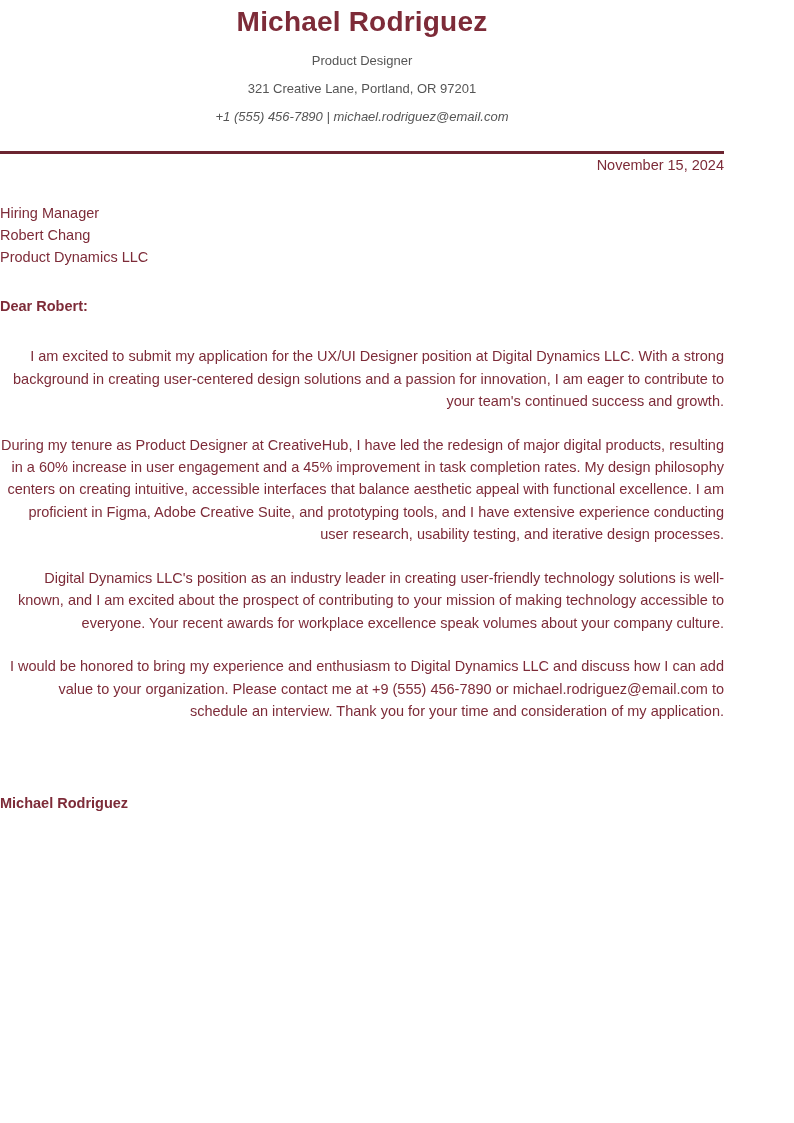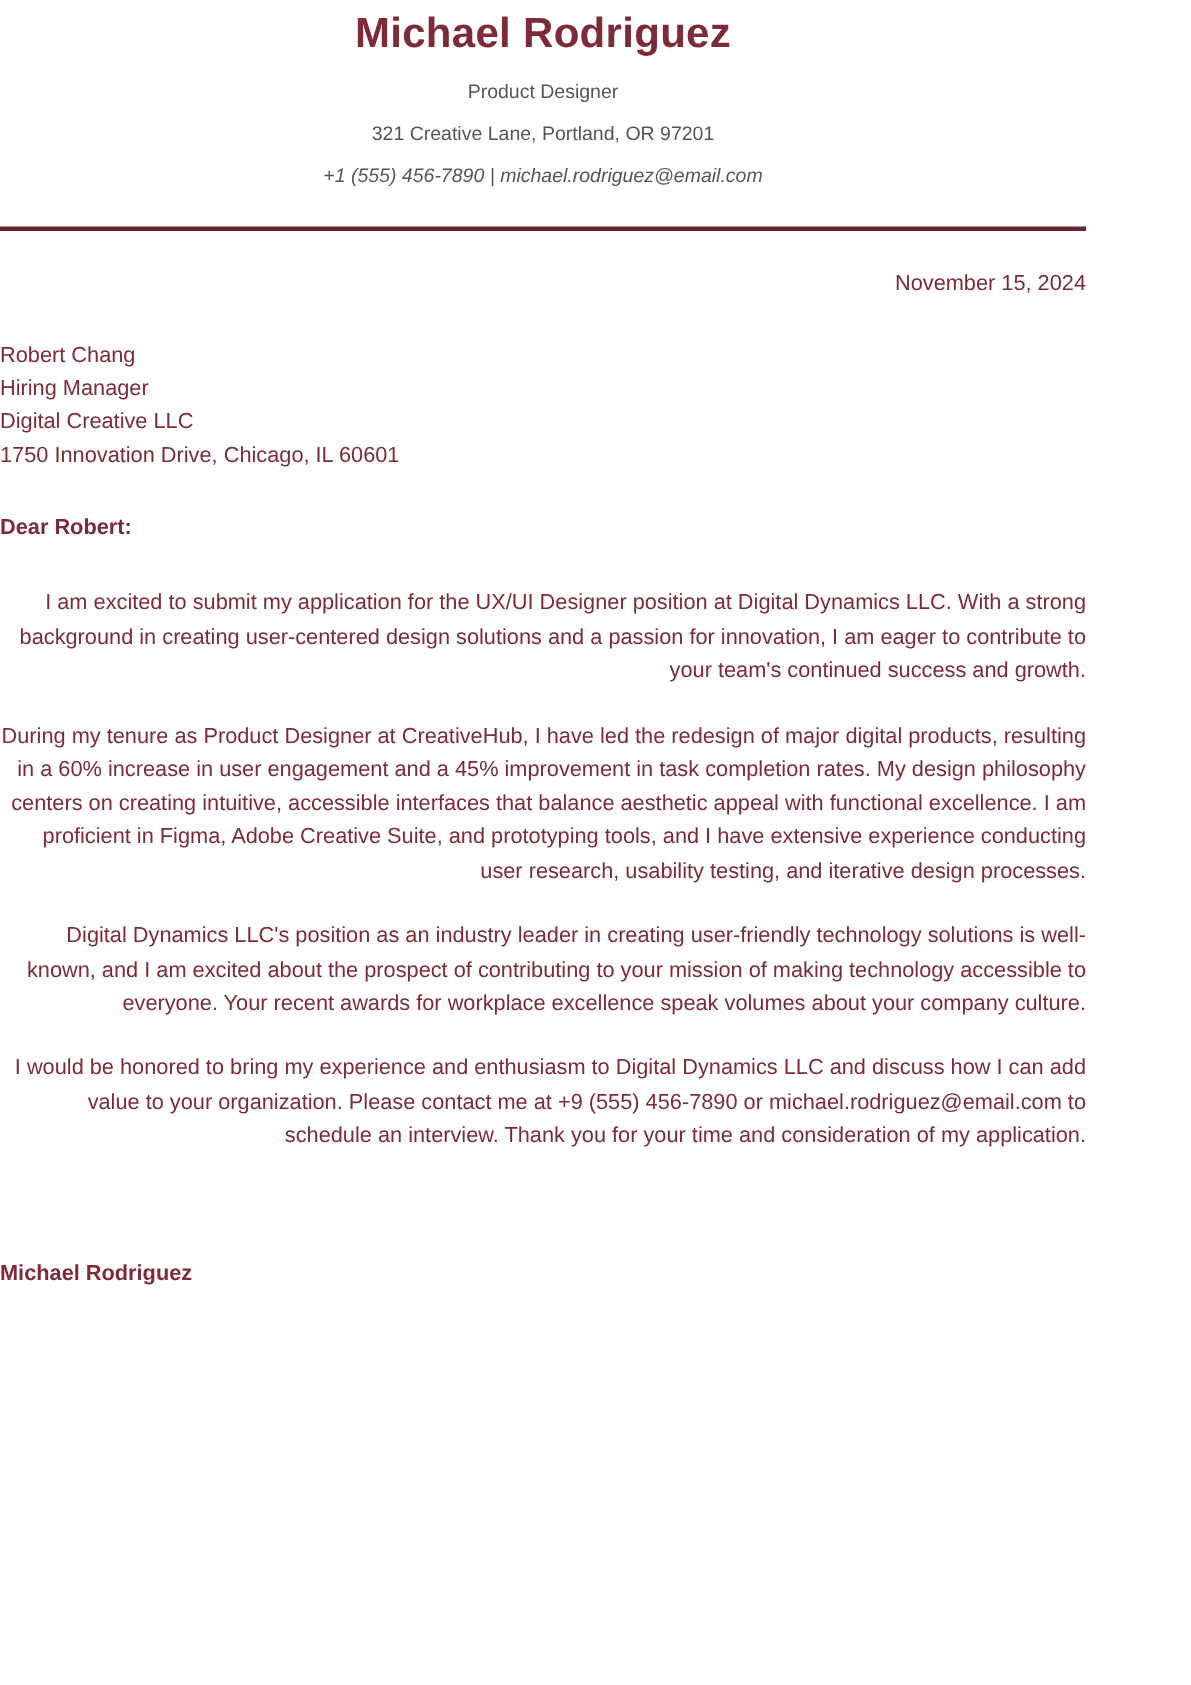--- a/index.html
+++ b/index.html
@@ -50,21 +50,20 @@
   .header-rule {
     border: 0;
     border-top: 3px solid #6b2430;
     margin: 25px 0 0 0;
     width: 100%;
     height: 0;
   }
 
   
   .letter-body {
-    padding-top: 24px;
     font-size: 14.5px;
     line-height: 1.55;
     color: #7d2b38;
   }
   .date-line {
     text-align: right;
     margin: 0 0 26px 0;
     font-size: 14.5px;
   }
   .recipient-block {
@@ -105,24 +104,23 @@
     <p class="header-line">321 Creative Lane, Portland, OR 97201</p>
     <p class="header-line contact">+1 (555) 456-7890 | michael.rodriguez@email.com</p>
     <hr class="header-rule">
   </header>
 
   <main class="letter-body">
 
     <p class="date-line">November 15, 2024</p>
 
     <div class="recipient-block">
+      <p class="r-line">Hiring Manager</p>
       <p class="r-line">Robert Chang</p>
-      <p class="r-line">Hiring Manager</p>
-      <p class="r-line">Digital Creative LLC</p>
-      <p class="r-line">1750 Innovation Drive, Chicago, IL 60601</p>
+      <p class="r-line">Product Dynamics LLC</p>
     </div>
 
     <p class="salutation">Dear Robert:</p>
 
     <p class="para">I am excited to submit my application for the UX/UI Designer position at Digital Dynamics LLC. With a strong background in creating user-centered design solutions and a passion for innovation, I am eager to contribute to your team's continued success and growth.</p>
     <p class="para">During my tenure as Product Designer at CreativeHub, I have led the redesign of major digital products, resulting in a 60% increase in user engagement and a 45% improvement in task completion rates. My design philosophy centers on creating intuitive, accessible interfaces that balance aesthetic appeal with functional excellence. I am proficient in Figma, Adobe Creative Suite, and prototyping tools, and I have extensive experience conducting user research, usability testing, and iterative design processes.</p>
     <p class="para">Digital Dynamics LLC's position as an industry leader in creating user-friendly technology solutions is well-known, and I am excited about the prospect of contributing to your mission of making technology accessible to everyone. Your recent awards for workplace excellence speak volumes about your company culture.</p>
     <p class="para">I would be honored to bring my experience and enthusiasm to Digital Dynamics LLC and discuss how I can add value to your organization. Please contact me at +9 (555) 456-7890 or michael.rodriguez@email.com to schedule an interview. Thank you for your time and consideration of my application.</p>
 
 

